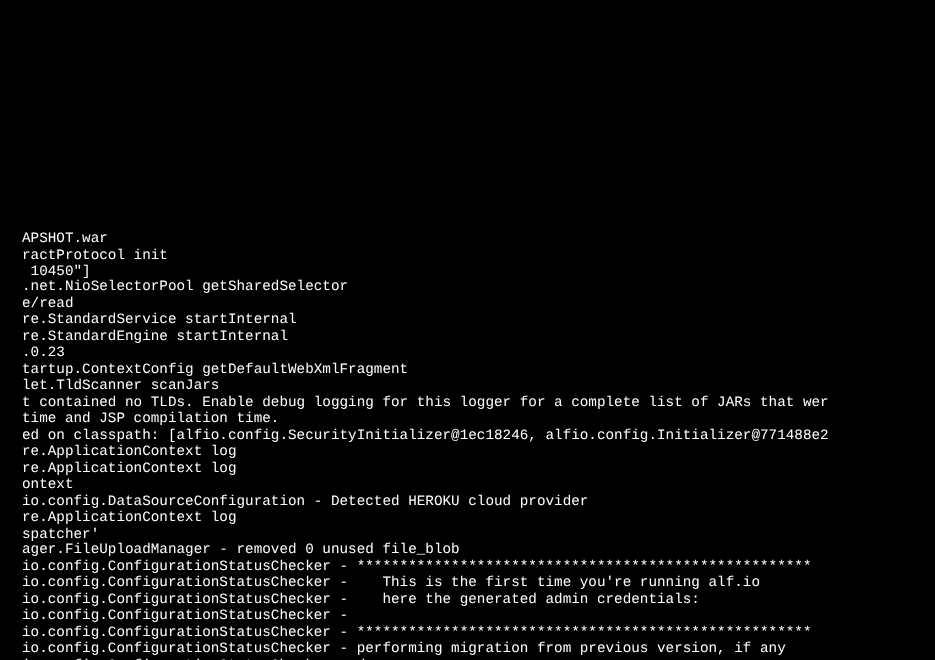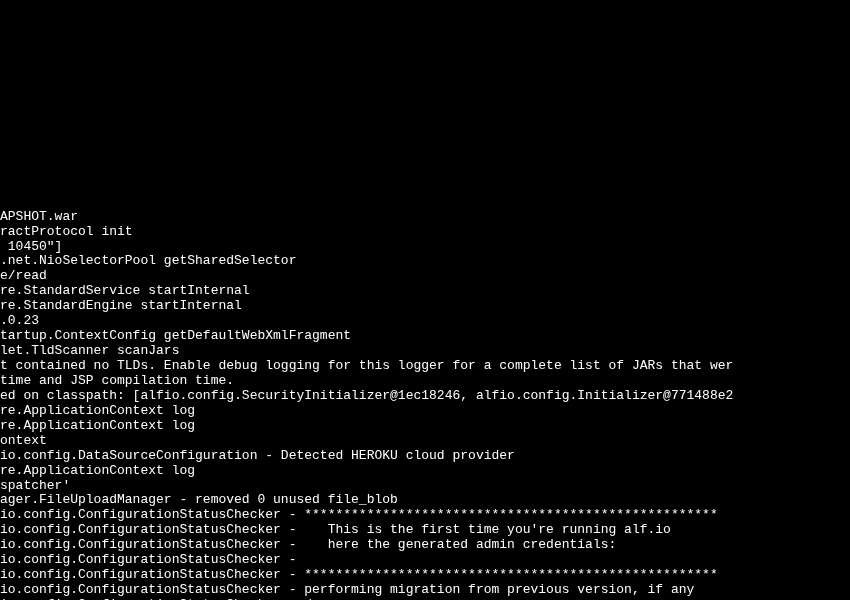--- a/index.html
+++ b/index.html
@@ -17,20 +17,21 @@
       height: 600px;
       overflow: hidden;
       padding-top: 120px;
       white-space: pre;
     }
     .terminal {
       position: relative;
     }
     .line {
       white-space: pre;
+      padding-left: 20px;
     }
   </style>
 </head>
 <body>
 
 
 
 <div class="terminal">
   <div id="lines-container"><div class="line">APSHOT.war</div><div class="line">ractProtocol init</div><div class="line"> 10450"]</div><div class="line">.net.NioSelectorPool getSharedSelector</div><div class="line">e/read</div><div class="line"></div><div class="line">re.StandardService startInternal</div><div class="line">re.StandardEngine startInternal</div><div class="line">.0.23</div><div class="line">tartup.ContextConfig getDefaultWebXmlFragment</div><div class="line"></div><div class="line">let.TldScanner scanJars</div><div class="line">t contained no TLDs. Enable debug logging for this logger for a complete list of JARs that wer</div><div class="line">time and JSP compilation time.</div><div class="line">ed on classpath: [alfio.config.SecurityInitializer@1ec18246, alfio.config.Initializer@771488e2</div><div class="line">re.ApplicationContext log</div><div class="line">re.ApplicationContext log</div><div class="line">ontext</div><div class="line">io.config.DataSourceConfiguration - Detected HEROKU cloud provider</div><div class="line">re.ApplicationContext log</div><div class="line">spatcher'</div><div class="line">ager.FileUploadManager - removed 0 unused file_blob</div><div class="line">io.config.ConfigurationStatusChecker - *****************************************************</div><div class="line">io.config.ConfigurationStatusChecker -    This is the first time you're running alf.io</div><div class="line">io.config.ConfigurationStatusChecker -    here the generated admin credentials:</div><div class="line">io.config.ConfigurationStatusChecker -    </div><div class="line">io.config.ConfigurationStatusChecker - *****************************************************</div><div class="line">io.config.ConfigurationStatusChecker - performing migration from previous version, if any</div><div class="line">io.config.ConfigurationStatusChecker - done.</div></div>
   

